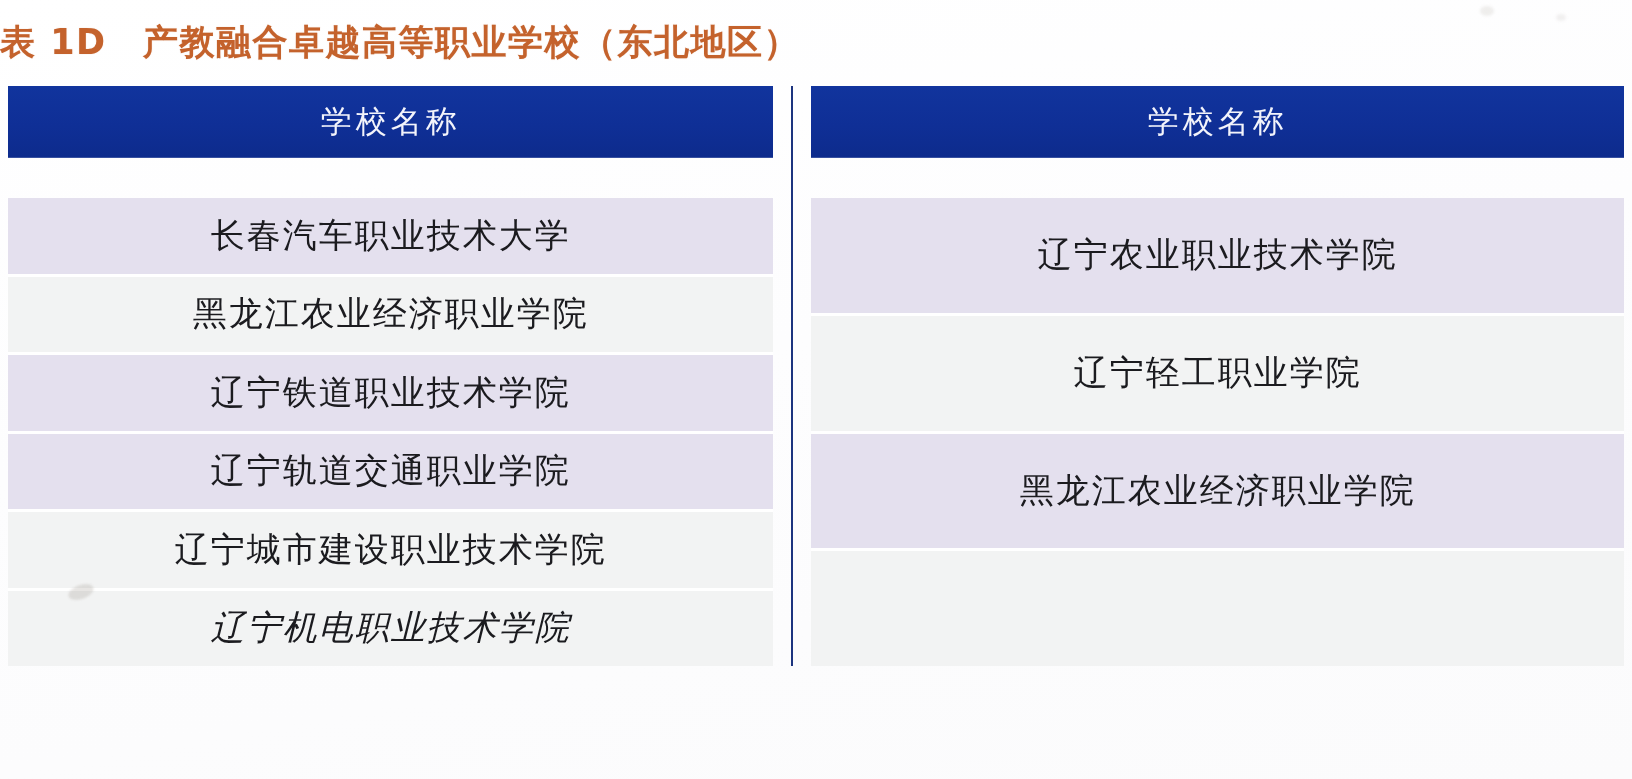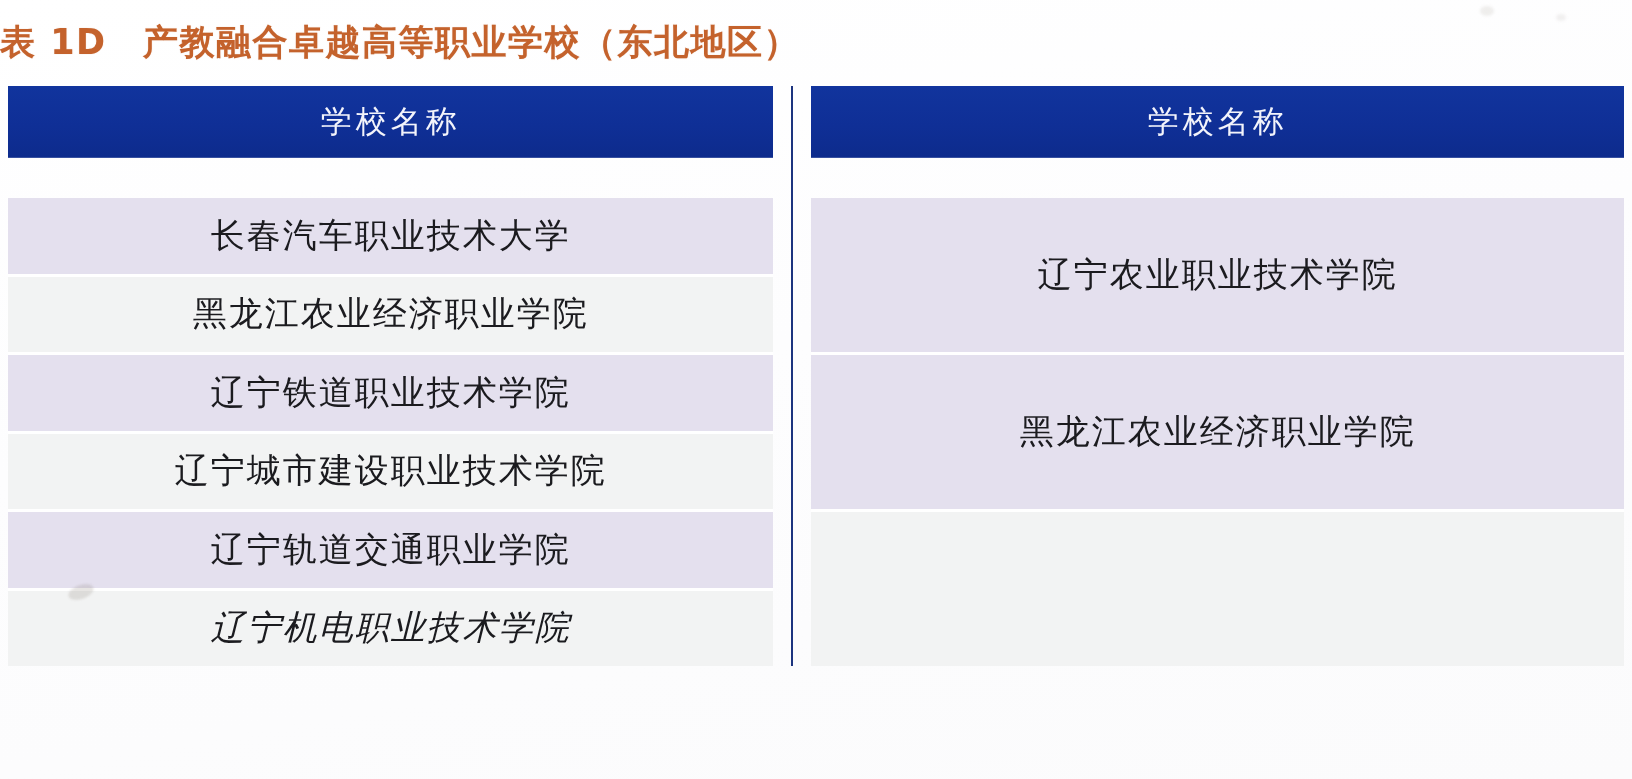--- a/index.html
+++ b/index.html
@@ -155,32 +155,33 @@
 </div>
 
 <div class="table-wrap">
 
   <div class="col-block col-left">
     <div class="hdr">学校名称</div>
     <div class="rows">
       <div class="row tint-a">长春汽车职业技术大学</div>
       <div class="row tint-b">黑龙江农业经济职业学院</div>
       <div class="row tint-a">辽宁铁道职业技术学院</div>
+      <div class="row tint-a">辽宁轨道交通职业学院</div>
       <div class="row tint-b">辽宁城市建设职业技术学院</div>
-      <div class="row tint-a">辽宁轨道交通职业学院</div>
       <div class="row tint-b">辽宁机电职业技术学院</div>
     </div>
   </div>
 
   <div class="divider"></div>
 
   <div class="col-block col-right">
     <div class="hdr">学校名称</div>
     <div class="rows">
       <div class="row tint-a">辽宁农业职业技术学院</div>
+      <div class="row tint-b">辽宁轻工职业学院</div>
       <div class="row tint-a">黑龙江农业经济职业学院</div>
       <div class="row tint-b"></div>
     </div>
   </div>
 
 </div>
 
 <div class="blotch blotch-1"></div>
 <div class="blotch blotch-2"></div>
 <div class="blotch blotch-3"></div>

